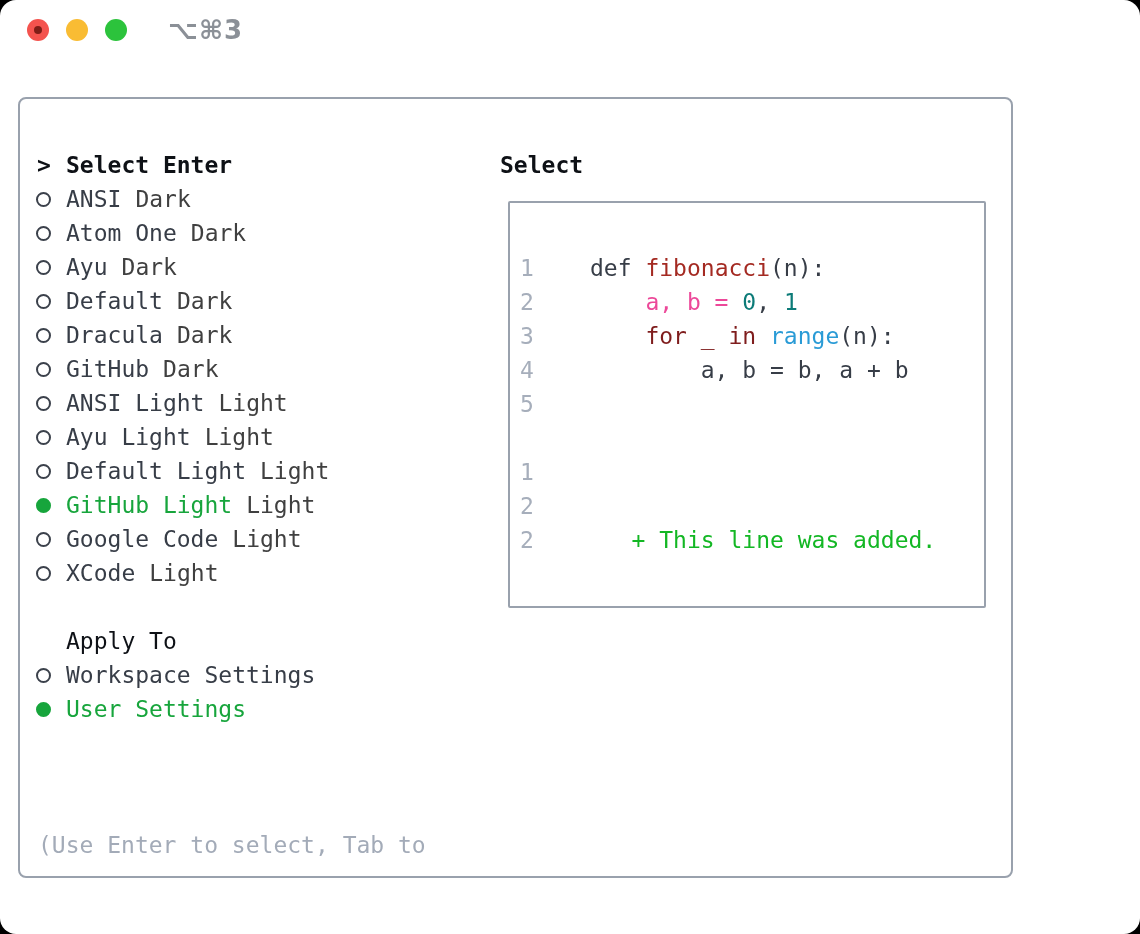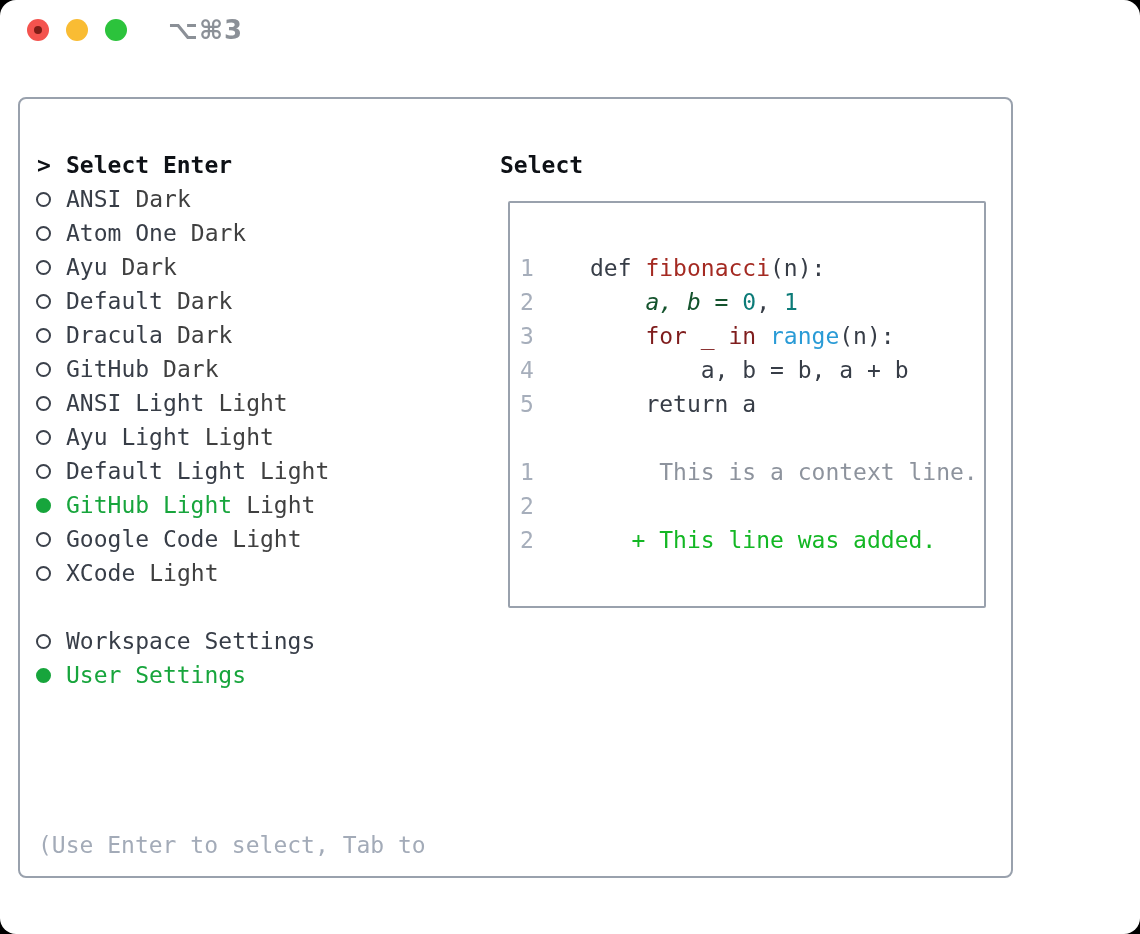--- a/index.html
+++ b/index.html
@@ -146,20 +146,24 @@
             <span class="prefix">
               <span class="bullet"></span>
             </span>
             <span class="label">XCode</span>
             <span class="tag">Light</span>
           </div>
         </div>
     </div>
 
     <div class="apply-col">
+      <div class="row subheader">
+        <span class="prefix"></span>
+        <span class="label">Apply To</span>
+      </div>
       <div id="apply-list">
           <div class="row">
             <span class="prefix">
               <span class="bullet"></span>
             </span>
             <span class="label">Workspace Settings</span>
           </div>
           <div class="row">
             <span class="prefix">
               <span class="bullet sel"></span>
@@ -177,41 +181,39 @@
     <div class="preview-title">Select</div>
 
     <div class="preview-box">
       <div class="code-lines" id="code-lines">
           <div class="cline">
             <span class="lnum">1</span>
             <span class="lcontent"><span style="color: rgb(55, 61, 71);">def </span><span style="color: rgb(164, 42, 34);">fibonacci</span><span style="color: rgb(55, 61, 71);">(n):</span></span>
           </div>
           <div class="cline">
             <span class="lnum">2</span>
-            <span class="lcontent"><span style="color: #14532d; font-style: italic;">    a, b = </span><span style="color: rgb(12, 123, 120);">0</span><span style="color: rgb(55, 61, 71);">, </span><span style="color: rgb(12, 123, 120);">1</span></span>
+            <span class="lcontent"><span style="color: #ec4899;">    a, b = </span><span style="color: rgb(12, 123, 120);">0</span><span style="color: rgb(55, 61, 71);">, </span><span style="color: rgb(12, 123, 120);">1</span></span>
           </div>
           <div class="cline">
             <span class="lnum">3</span>
             <span class="lcontent"><span style="color: #7f1d1d;">    for _ in </span><span style="color: rgb(42, 155, 214);">range</span><span style="color: rgb(55, 61, 71);">(n):</span></span>
           </div>
           <div class="cline">
             <span class="lnum">4</span>
             <span class="lcontent"><span style="color: rgb(55, 61, 71);">        a, b = b, a + b</span></span>
           </div>
           <div class="cline">
             <span class="lnum">5</span>
-            <span class="lcontent"><span style="color: rgb(55, 61, 71);">    return a</span></span>
           </div>
           <div class="cline">
             <span class="lnum"></span>
             <span class="lcontent"></span>
           </div>
           <div class="cline">
             <span class="lnum">1</span>
-            <span class="lcontent"><span style="color: rgb(141, 147, 157);">     This is a context line.</span></span>
           </div>
           <div class="cline">
             <span class="lnum">2</span>
           </div>
           <div class="cline">
             <span class="lnum">2</span>
             <span class="lcontent"><span style="color: rgb(19, 183, 36);">   + This line was added.</span></span>
           </div>
         </div>
     </div>

